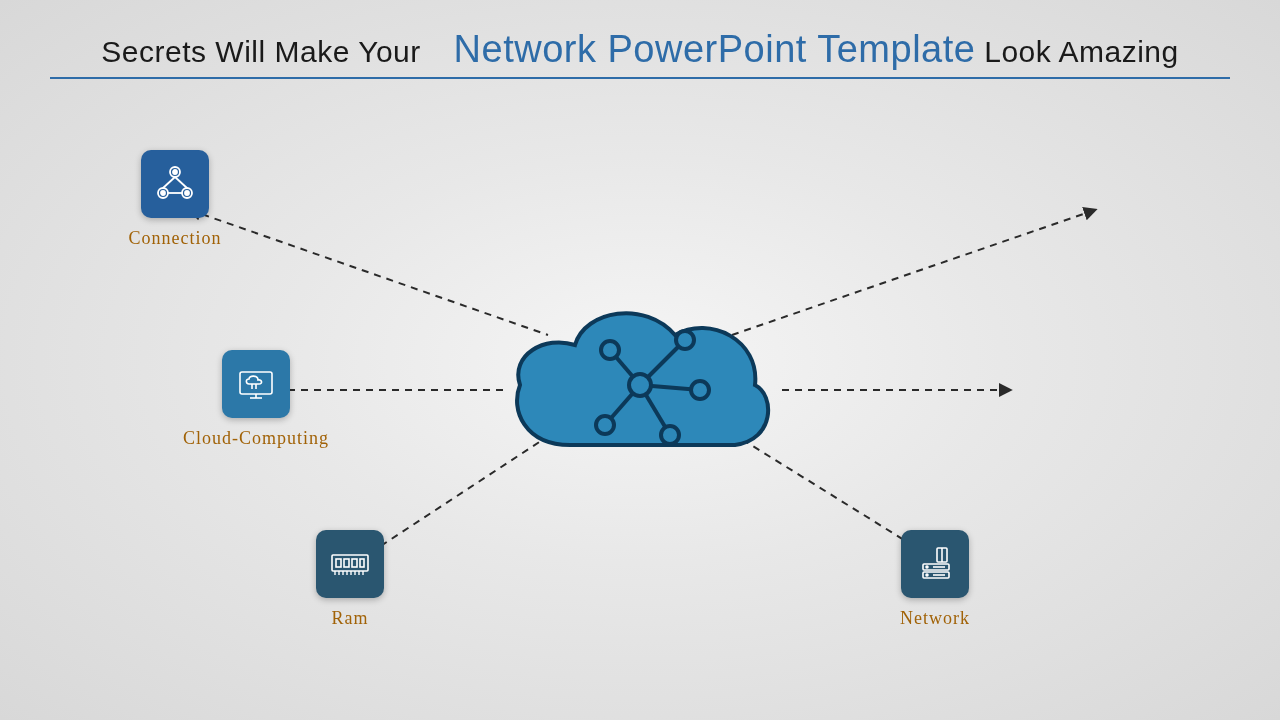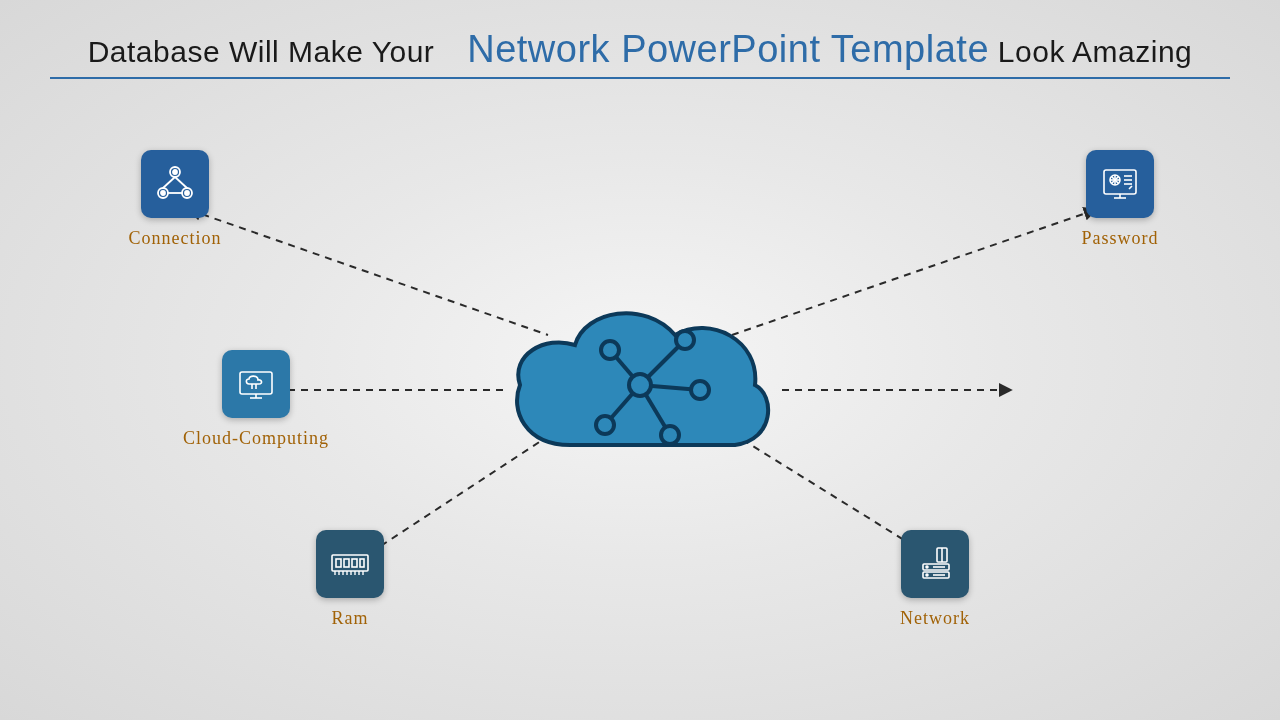--- a/index.html
+++ b/index.html
@@ -16,21 +16,21 @@
 .c2{background:#2c78a8;}
 .c3{background:#2a5670;}
 svg{display:block;}
 .cloud{position:absolute;left:500px;top:285px;width:280px;height:190px;}
 .connectors{position:absolute;inset:0;}
 </style>
 </head>
 <body>
 
 <div class="title">
-  <span class="line1">Database Will Make Your </span><span class="line1 em">Network PowerPoint Template</span><span class="line1"> Look Amazing</span>
+  <span class="line1">Secrets Will Make Your </span><span class="line1 em">Network PowerPoint Template</span><span class="line1"> Look Amazing</span>
   <div class="rule"></div>
 </div>
 
 <div class="stage">
 
   <svg class="connectors" width="1280" height="720">
     <defs>
       <marker id="arr" viewBox="0 0 10 10" refX="8" refY="5" markerWidth="7" markerHeight="7" orient="auto-start-reverse">
         <path d="M0,0 L10,5 L0,10 z" fill="#2a2a2a"></path>
       </marker>
@@ -119,41 +119,20 @@
               <line x1="28" y1="30" x2="28" y2="34"></line>
               <line x1="32" y1="30" x2="32" y2="34"></line>
               <line x1="36" y1="30" x2="36" y2="34"></line>
             </g>
         </g>
       </svg>
     </div>
     <div class="label">Ram</div>
   </div>
 
-  <div class="node" style="left:1040px;top:150px;width:160px;">
-    <div class="tile c1">
-      <svg width="44" height="44" viewBox="0 0 44 44">
-        <g stroke="#fff" stroke-width="1.6" fill="none">
-          <rect x="6" y="8" width="32" height="24" rx="2"></rect>
-          <line x1="16" y1="36" x2="28" y2="36"></line>
-            <line x1="22" y1="32" x2="22" y2="36"></line>
-          <circle cx="17" cy="18" r="5"></circle>
-            <line x1="17" y1="13" x2="17" y2="23"></line>
-            <line x1="12" y1="18" x2="22" y2="18"></line>
-            <line x1="13.5" y1="14.5" x2="20.5" y2="21.5"></line>
-            <line x1="20.5" y1="14.5" x2="13.5" y2="21.5"></line>
-          <line x1="26" y1="14" x2="34" y2="14"></line>
-            <line x1="26" y1="18" x2="34" y2="18"></line>
-            <line x1="26" y1="22" x2="34" y2="22"></line>
-          <path d="M31,27 l3,-3"></path>
-        </g>
-      </svg>
-    </div>
-    <div class="label">Password</div>
-  </div>
 
 
   <div class="node" style="left:850px;top:530px;width:170px;">
     <div class="tile c3">
       <svg width="44" height="44" viewBox="0 0 44 44">
         <g stroke="#fff" stroke-width="1.6" fill="none">
           <rect x="24" y="6" width="10" height="14" rx="1"></rect>
             <line x1="29" y1="6" x2="29" y2="20"></line>
           <rect x="10" y="22" width="26" height="6" rx="1"></rect>
           <rect x="10" y="30" width="26" height="6" rx="1"></rect>

